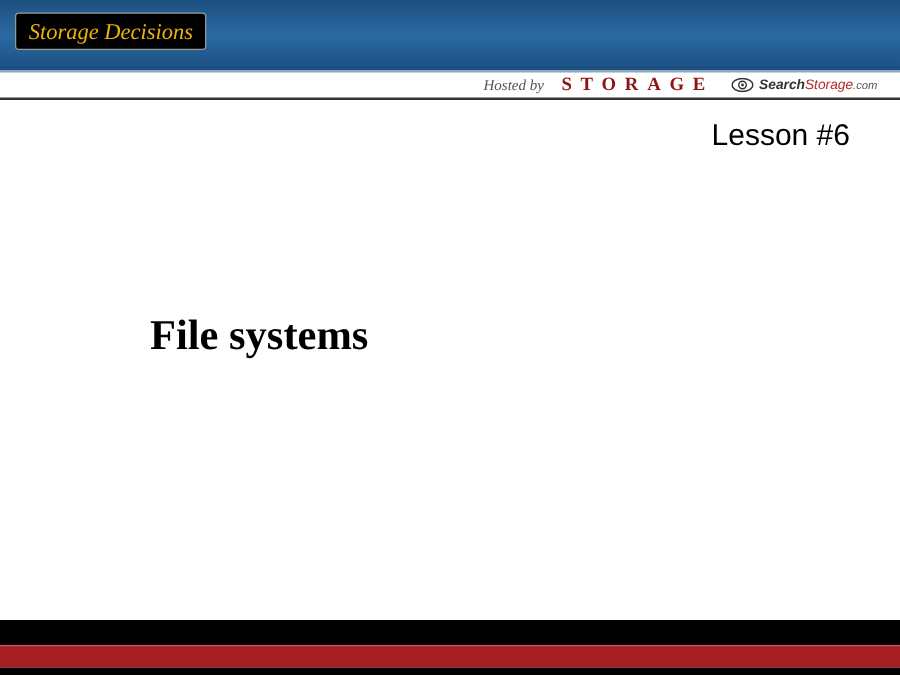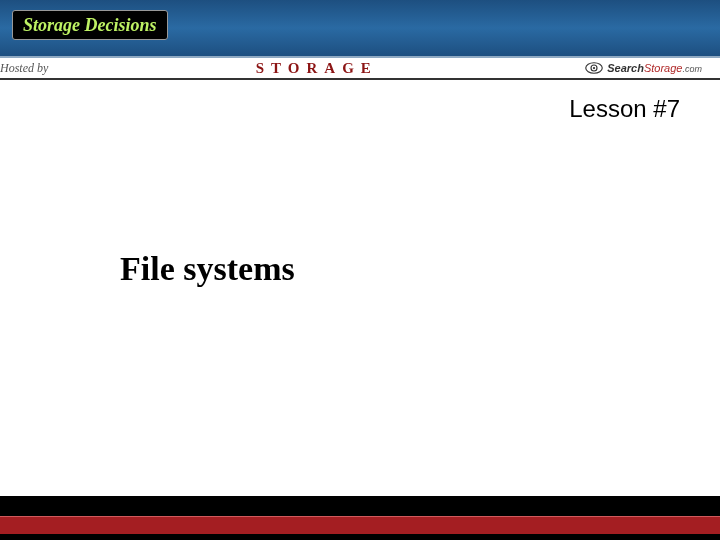--- a/index.html
+++ b/index.html
@@ -14,38 +14,38 @@
     position: relative;
     border-bottom: 2px solid #8fa9c2;
   }
   .logo-badge {
     position: absolute;
     top: 10px; left: 12px;
     background: #000;
     border: 1px solid #999;
     border-radius: 3px;
     padding: 5px 10px 5px 10px;
-    color: #bef264;
-    font-weight: bold;
+    color: #eab308;
+    font-weight: normal;
     font-style: italic;
     font-family: "Times New Roman", serif;
     font-size: 18px;
     line-height: 1;
     text-align: center;
   }
 
   
   .hosted-row {
     width: 100%;
     height: 22px;
     background: #fff;
     border-bottom: 2px solid #333;
     display: flex;
     align-items: center;
-    justify-content: space-between;
+    justify-content: flex-end;
     padding-right: 18px;
     gap: 14px;
   }
   .hosted-label {
     font-family: "Times New Roman", serif;
     font-style: italic;
     font-size: 12px;
     color: #555;
   }
   .brand-storage {
@@ -123,21 +123,21 @@
             <circle cx="12" cy="8" r="4" fill="none" stroke="#333" stroke-width="1.5"></circle>
             <circle cx="12" cy="8" r="1.5" fill="#333"></circle>
           </svg>
       </span>
       <span>
         <span class="ss1">Search</span><span class="ss2">Storage</span><span class="ss3">.com</span>
       </span>
     </span>
   </div>
 
-  <div class="lesson-number">Lesson #7</div>
+  <div class="lesson-number">Lesson #6</div>
 
   <div class="main-title">File systems</div>
 
   <div class="bottom-stripes">
     <div class="stripe-black"></div>
     <div class="stripe-red"></div>
     <div class="stripe-black2"></div>
   </div>
 
 </div>

